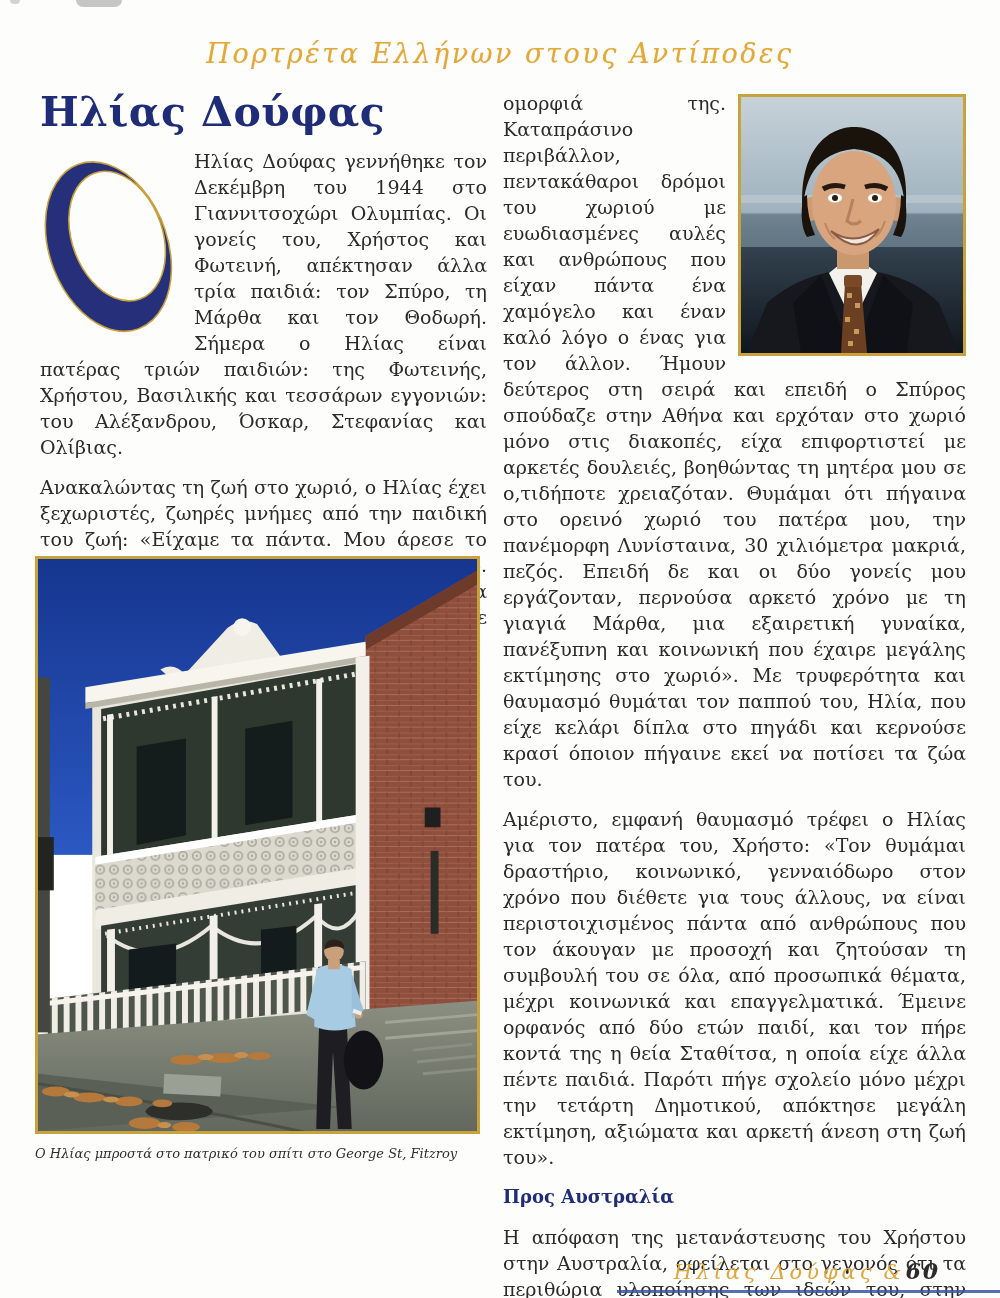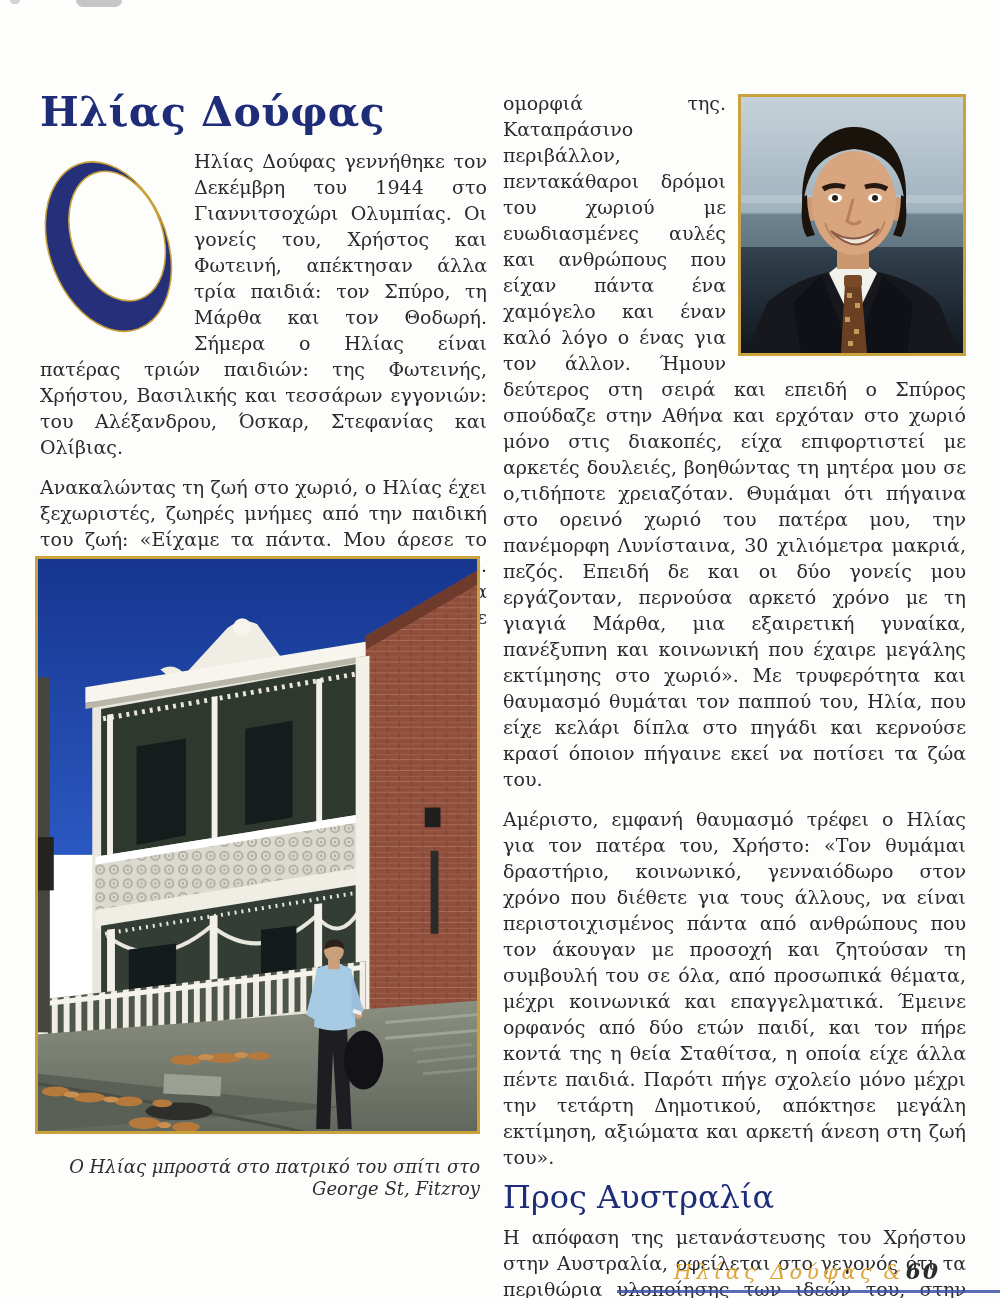--- a/index.html
+++ b/index.html
@@ -24,48 +24,49 @@
 
   .title{
     font-size:41px;font-weight:bold;color:#1F2C78;
     margin:0 0 12px 0;letter-spacing:.5px;
   }
   .body-text{font-size:19px;line-height:26px;text-align:justify;}
   .body-text p{margin:0 0 14px 0;}
 
   .dropcap-box{float:left;width:138px;height:182px;margin:4px 14px 0 2px;}
 
-  .subheading{font-size:32px;font-weight:normal;color:#1F2C78;margin:10px 0 14px 0;}
+  .subheading{font-size:18px;font-weight:bold;color:#1F2C78;margin:10px 0 14px 0;}
 
   .photo-frame{border:3px solid #C9A23C;background:#fff;line-height:0;}
   .portrait-frame{float:right;width:222px;height:256px;margin:4px 0 10px 12px;}
   .portrait-frame svg{width:222px;height:256px;}
 
   .house-figure{position:absolute;left:35px;top:556px;width:445px;}
   .house-frame{width:439px;height:572px;}
   .house-frame svg{width:439px;height:572px;}
   .caption{
-    margin-top:22px;text-align:right;font-style:italic;
-    font-size:18px;color:#2e2e2e;line-height:1.2;
+    margin-top:12px;text-align:left;font-style:italic;
+    font-size:13px;color:#2e2e2e;line-height:1.2;
   }
 
   .footer{position:absolute;right:60px;bottom:14px;font-style:italic;white-space:nowrap;}
   .footer .f-name{color:#DFA63C;font-size:21px;letter-spacing:4px;}
   .footer .f-orn{color:#DFA63C;font-size:20px;margin:0 4px 0 8px;}
   .footer .f-num{color:#2b2b2b;font-size:22px;font-weight:bold;letter-spacing:2px;}
   .footer-rule{position:absolute;right:0;bottom:5px;width:383px;height:3px;background:#3A55A8;opacity:.85;}
 </style>
 </head>
 <body>
 
 <div class="page">
 
   <div class="print-smudge"></div>
   <div class="print-smudge2"></div>
 
+  <div class="header">Πορτρέτα Ελλήνων στους Αντίποδες</div>
 
   <div class="left-col">
     <h1 class="title">Ηλίας Δούφας</h1>
 
     <div class="body-text">
       <p>
         <span class="dropcap-box">
           <svg viewBox="0 0 140 185" width="138" height="182" aria-hidden="true">
             <g transform="rotate(-20 70 92)">
               <path d="M66,6 A60,89 0 1 0 66.2,6 Z M78,20 A46,68 0 1 0 78.2,20 Z" fill-rule="evenodd" fill="#26307A"></path>

